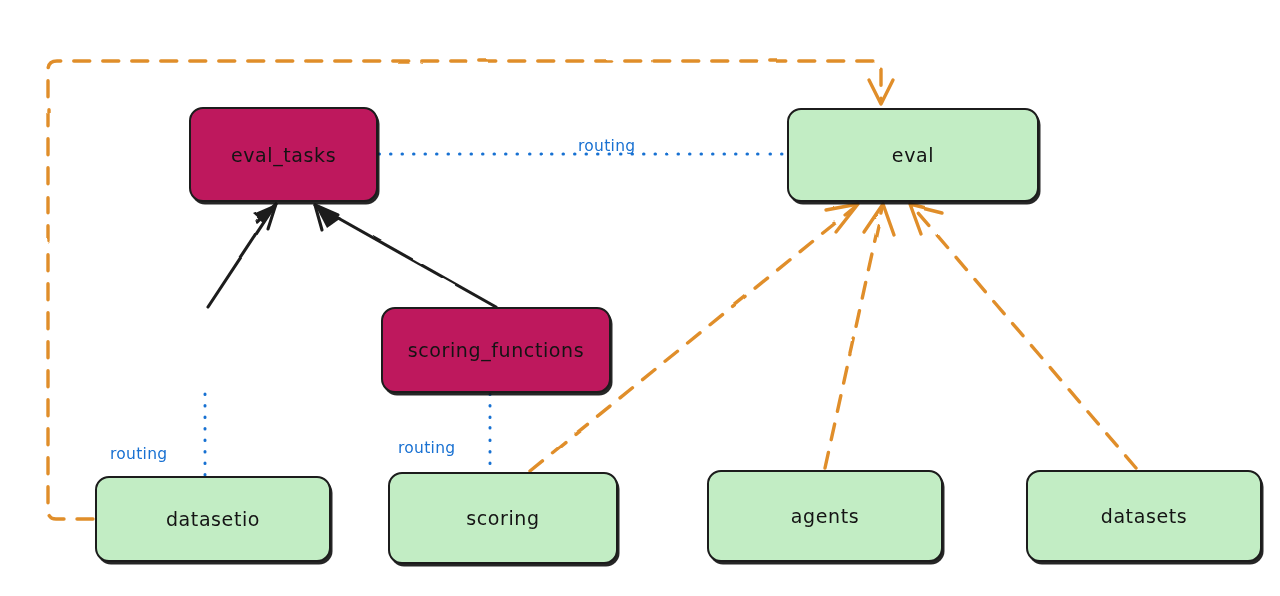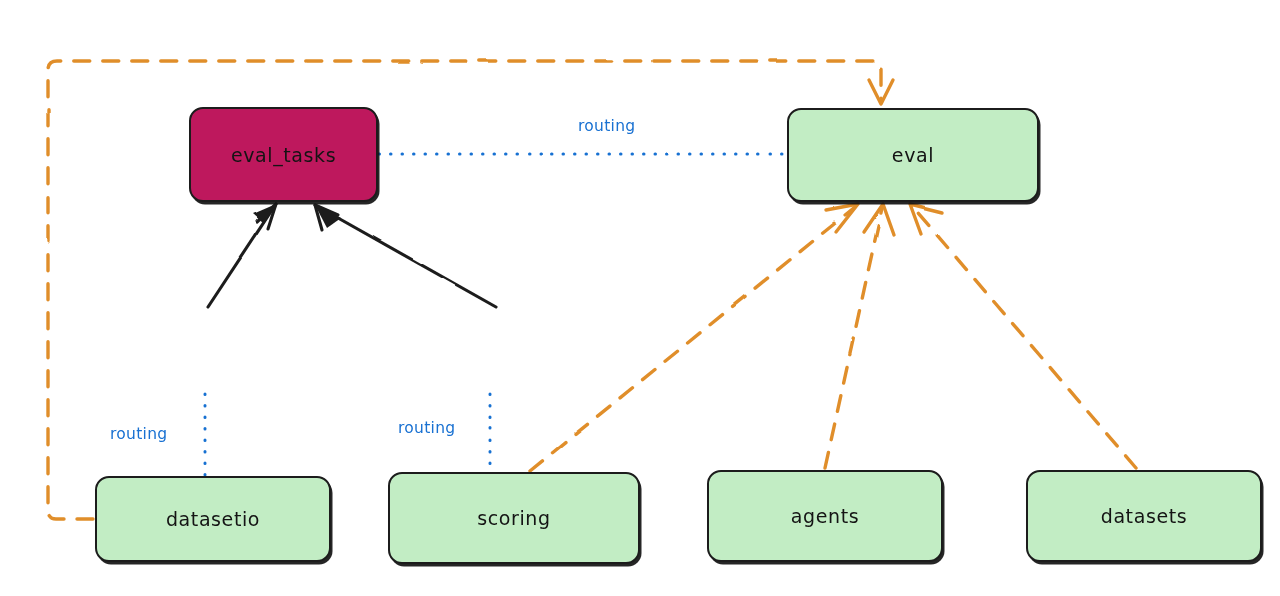--- a/index.html
+++ b/index.html
@@ -48,20 +48,21 @@
     user-select: none;
   }
   .edge-label {
     position: absolute;
     font-family: "DejaVu Sans", sans-serif;
     font-size: 15.5px;
     letter-spacing: 0.3px;
     color: #1971d2;
     white-space: nowrap;
     user-select: none;
+    margin-top: 20px;
   }
 </style>
 </head>
 <body>
 
 <div id="canvas">
 
   <svg id="edges" viewBox="0 0 1280 596">
     <defs>
       <filter id="rough" x="-5%" y="-5%" width="110%" height="110%">
@@ -120,26 +121,29 @@
 
   <div class="node blue" style="left:189px; top:107px; width:189px; height:95px;">
     <span class="node-label">eval_tasks</span>
   </div>
 
   <div class="node green" style="left:787px; top:108px; width:252px; height:94px;">
     <span class="node-label">eval</span>
   </div>
 
 
+  <div class="node blue" style="left:381px; top:307px; width:230px; height:86px;">
+    <span class="node-label">scoring_functions</span>
+  </div>
 
   <div class="node green" style="left:95px; top:476px; width:236px; height:86px;">
     <span class="node-label">datasetio</span>
   </div>
 
-  <div class="node green" style="left:388px; top:472px; width:252px; height:92px;">
+  <div class="node green" style="left:388px; top:472px; width:230px; height:92px;">
     <span class="node-label">scoring</span>
   </div>
 
   <div class="node green" style="left:707px; top:470px; width:236px; height:92px;justify-content:center;">
     <span class="node-label">agents</span>
   </div>
 
   <div class="node green" style="left:1026px; top:470px; width:236px; height:92px;">
     <span class="node-label">datasets</span>
   </div>

